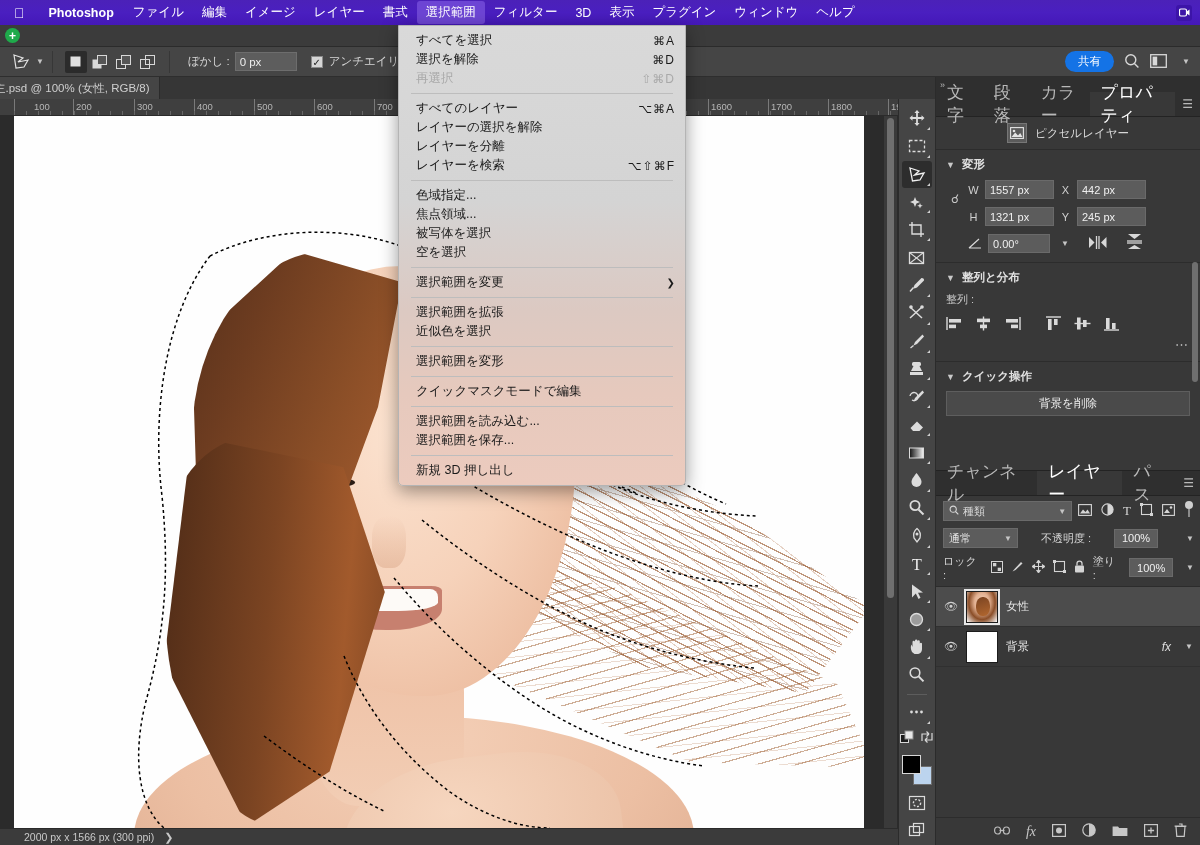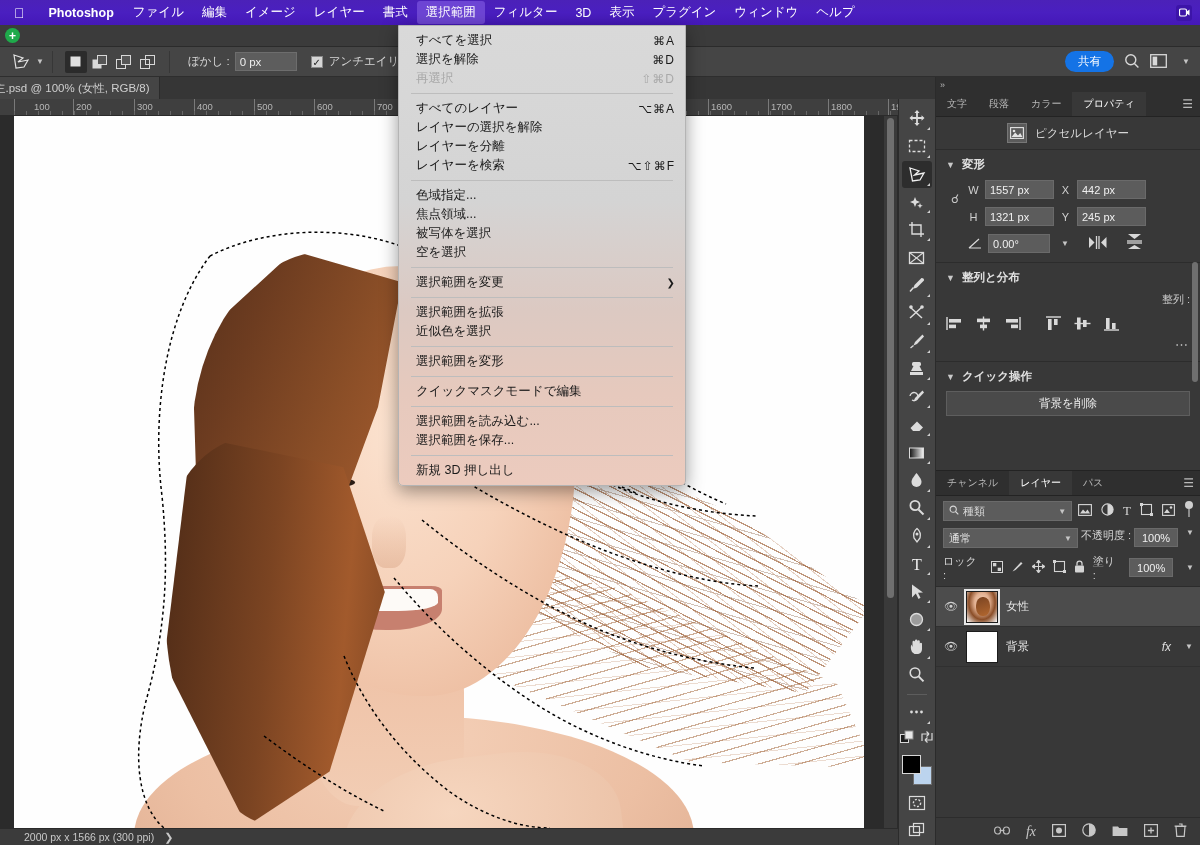--- a/index.html
+++ b/index.html
@@ -200,55 +200,55 @@
     background: #383838; border-left:1px solid #2b2b2b;
   }
   .collapse-row { height: 15px; display:flex; align-items:center; justify-content:flex-start;
                   padding-left: 4px; color:#b8b8b8; font-size: 9px; background:#2f2f2f; }
   .tabrow {
     display: flex; align-items: stretch; height: 25px; background: #2f2f2f;
     border-bottom: 1px solid #232323;
   }
   .ptab {
     padding: 0 11px; display:flex; align-items:center;
-    font-size: 10px; color: #b9b9b9;
+    font-size: 17px; color: #b9b9b9;
   }
   .ptab.on { background: #383838; color: #fff; }
   .ptab-menu { margin-left:auto; padding: 0 7px; display:flex; align-items:center; color:#b9b9b9; font-size: 12px;}
 
   .rowhead {
     display:flex; align-items:center; gap: 8px; padding: 6px 8px; font-size: 11.5px; color: #dcdcdc; justify-content: center;
   }
   .thumb-sm { width: 20px; height: 20px; background:#5b5b5b; border:1px solid #777;
               display:flex; align-items:center; justify-content:center; }
   .sect { border-top: 1px solid #2c2c2c; padding: 7px 10px 9px 10px; }
   .sect-title { display:flex; align-items:center; gap:7px; font-size: 11.5px; color:#e2e2e2; font-weight: bold; }
   .twisty { font-size: 9px; color:#c9c9c9; }
   .field-grid { display:flex; align-items:center; gap: 6px; margin-top: 8px; }
   .flabel { font-size: 11px; color: #d0d0d0; width: 11px; text-align:center; }
   .finput {
     width: 69px; height: 19px; background:#5c5c5c; border:1px solid #6a6a6a;
     color:#f0f0f0; font-size: 11px; display:flex; align-items:center; padding: 0 4px;
   }
   .link-ico { width: 14px; color:#c8c8c8; font-size: 12px; text-align:center; }
-  .sub-lbl { font-size: 11px; color: #c8c8c8; margin-top: 7px; text-align: right; }
+  .sub-lbl { font-size: 11px; color: #c8c8c8; margin-top: 7px; }
   .icorow { display:flex; align-items:center; gap: 12px; margin-top: 9px; color:#dadada; }
   .bigbtn {
     margin-top: 7px; height: 25px; background: #4a4a4a; border: 1px solid #5e5e5e;
     display:flex; align-items:center; justify-content:center; color: #eee; font-size: 11.5px;
   }
   .pscroll { position:absolute; right: 2px; width: 6px; background:#6f6f6f; border-radius:3px; }
 
   .lyr-ctrl { padding: 4px 7px; display:flex; align-items:center; gap: 6px; }
   .kind-sel {
     flex: 1; height: 20px; background: #5c5c5c; border: 1px solid #6a6a6a;
     display:flex; align-items:center; gap:4px; padding: 0 5px; color: #dcdcdc; font-size: 11px;
   }
   .filt-icos { display:flex; align-items:center; gap: 9px; color:#d4d4d4; }
-  .blend-row { display:flex; align-items:flex-start; gap: 3px; padding: 2px 7px 4px 7px; }
+  .blend-row { display:flex; align-items:center; gap: 23px; padding: 2px 7px 4px 7px; }
   .blend-sel {
     flex: 1; height: 20px; background:#5c5c5c; border:1px solid #6a6a6a;
     display:flex; align-items:center; padding: 0 5px; color:#e4e4e4; font-size: 11px;
   }
   .lock-row { display:flex; align-items:center; gap: 8px; padding: 2px 7px 5px 7px;
               color:#d2d2d2; font-size: 11px; border-bottom: 1px solid #2c2c2c;}
   .lyr-item {
     display:flex; align-items:center; gap: 8px; height: 40px; padding: 0 8px;
     border-bottom: 1px solid #303030; font-size: 11.5px; color:#e6e6e6;
   }

